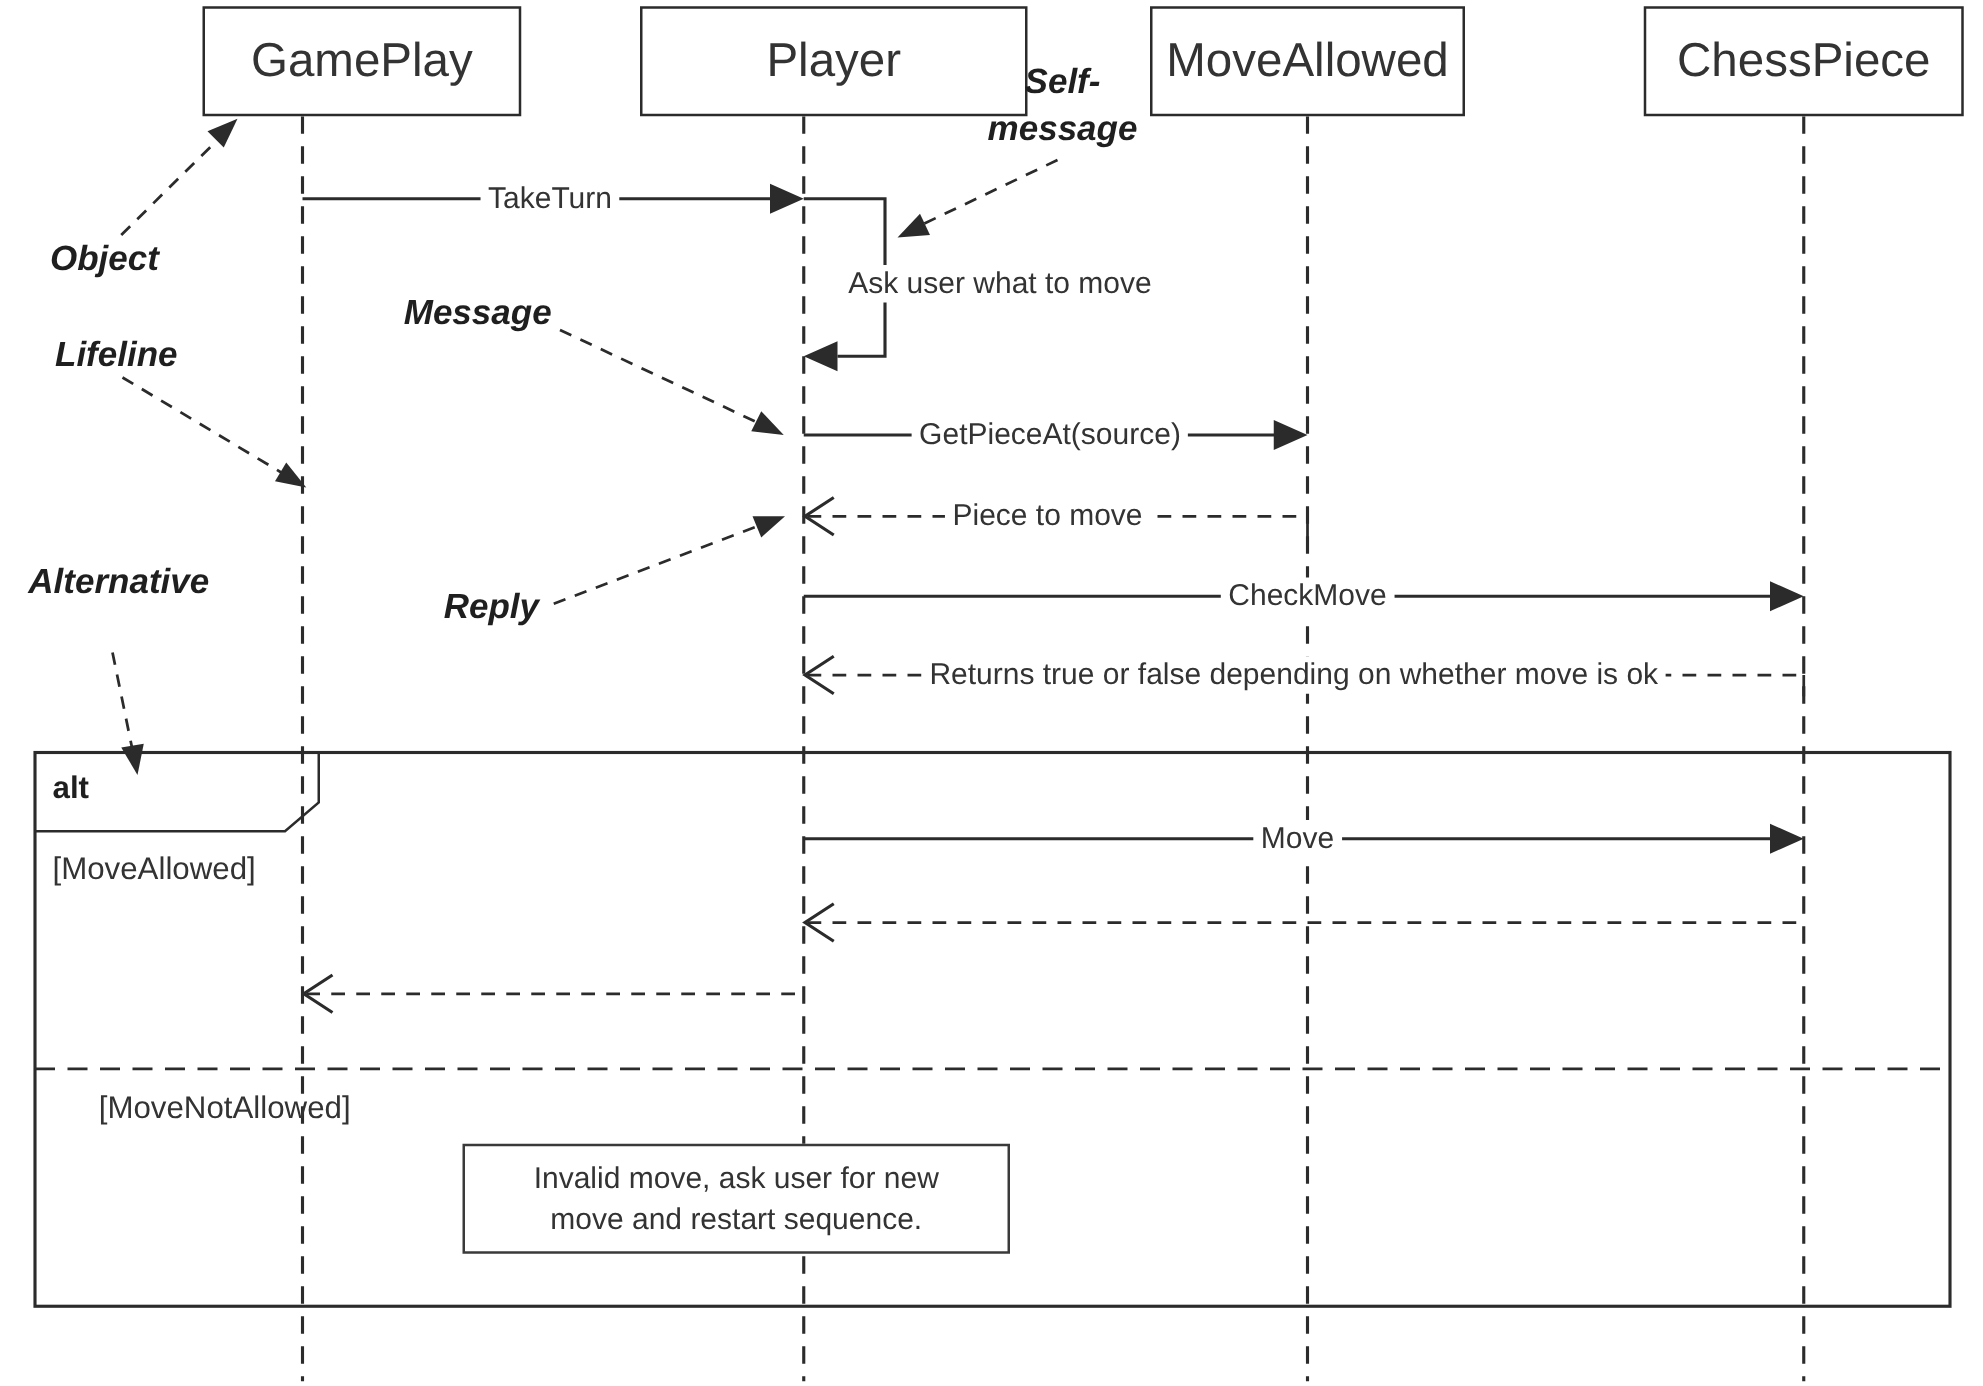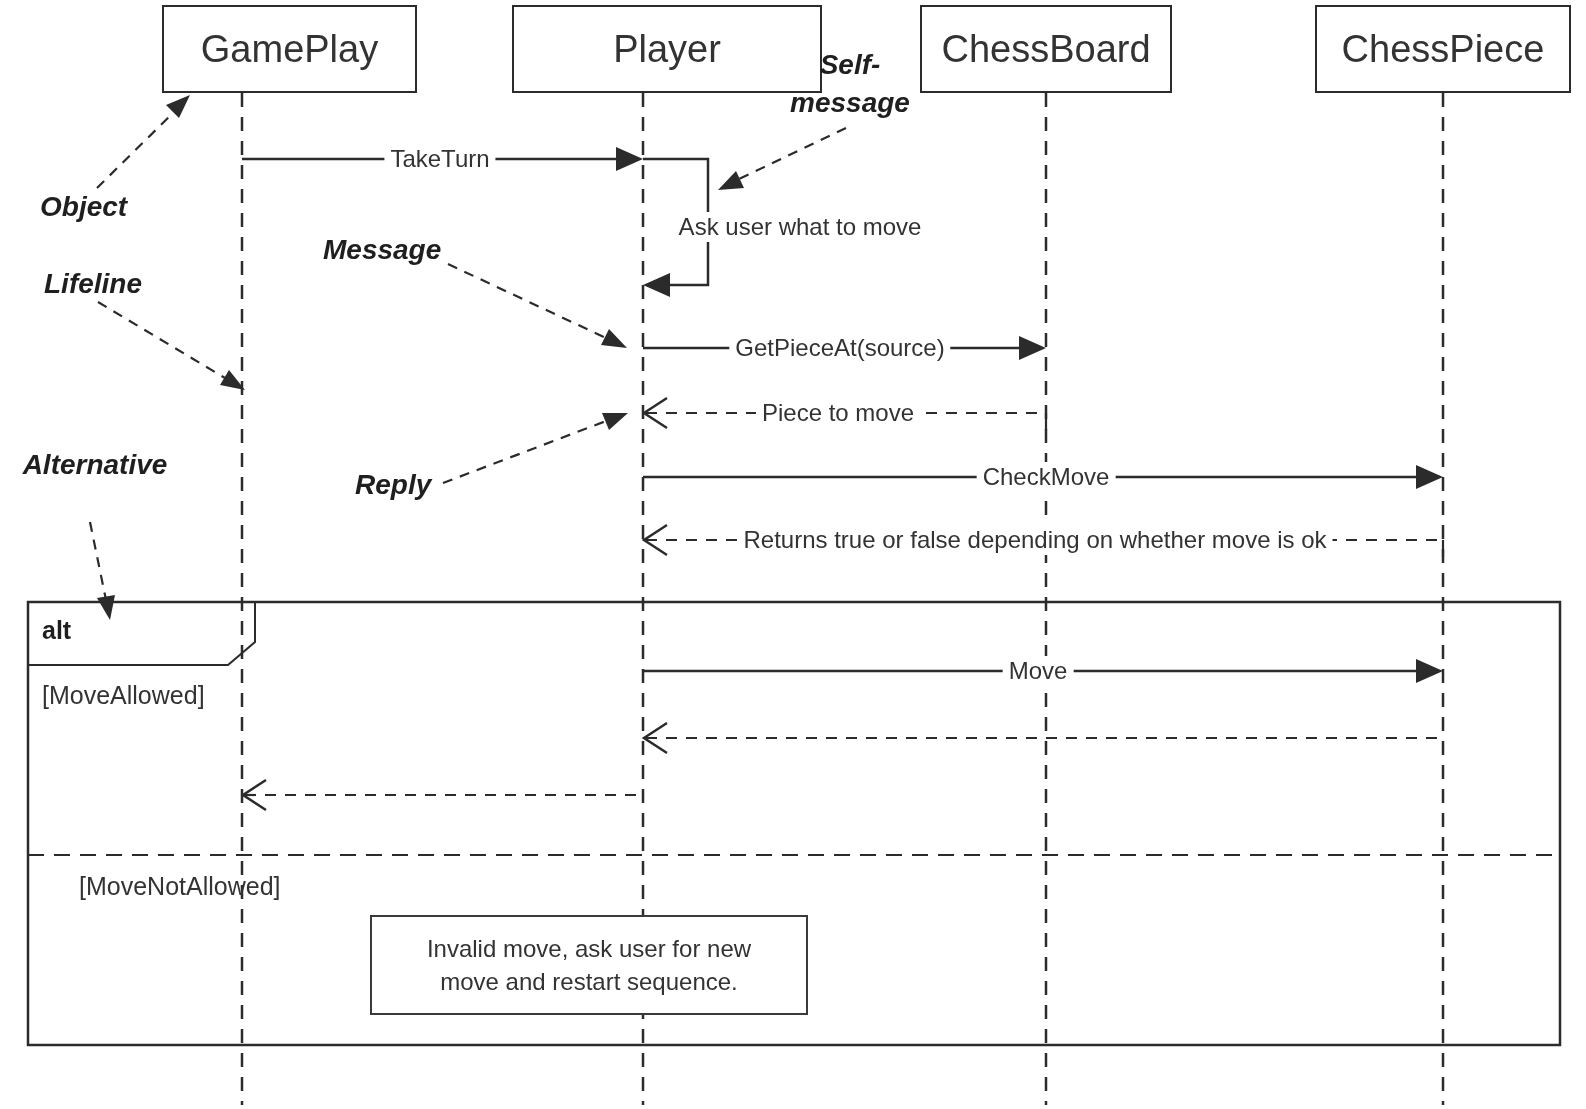--- a/index.html
+++ b/index.html
@@ -34,21 +34,21 @@
     position:absolute;
     font-size:25px;color:#333333;
     white-space:nowrap;
   }
   .alt-op{
     position:absolute;
     font-size:25px;font-weight:bold;color:#1f1f1f;
   }
   .note{
     position:absolute;
-    left:370px;top:915px;width:438px;height:100px;
+    left:370px;top:915px;width:438px;height:88px;
     box-sizing:border-box;
     border:2.5px solid #3a3a3a;
     background:#ffffff;
     display:flex;flex-direction:column;align-items:center;justify-content:center;
     font-size:24px;line-height:33px;color:#333333;
     text-align:center;
   }
   .annot{
     position:absolute;
     font-size:28px;font-weight:bold;font-style:italic;color:#1f1f1f;
@@ -140,21 +140,21 @@
     </g>
   </svg>
 
   <div class="headbox" style="left:130px;width:255px;margin-left:32px;">
     <span>GamePlay</span>
   </div>
   <div class="headbox" style="left:512px;width:310px;">
     <span>Player</span>
   </div>
   <div class="headbox" style="left:920px;width:252px;">
-    <span>ChessBoard</span>
+    <span>MoveAllowed</span>
   </div>
   <div class="headbox" style="left:1315px;width:256px;">
     <span>ChessPiece</span>
   </div>
 
   <div class="msg-label" style="left:440px;top:144px;text-align:center;">TakeTurn</div>
   <div class="msg-label" style="left:800px;top:212px;">Ask user what to move</div>
   <div class="msg-label" style="left:840px;top:333px;text-align:center;">GetPieceAt(source)</div>
   <div class="msg-label" style="left:838px;top:398px;">Piece to move</div>
   <div class="msg-label" style="left:1046px;top:462px;">CheckMove</div>

